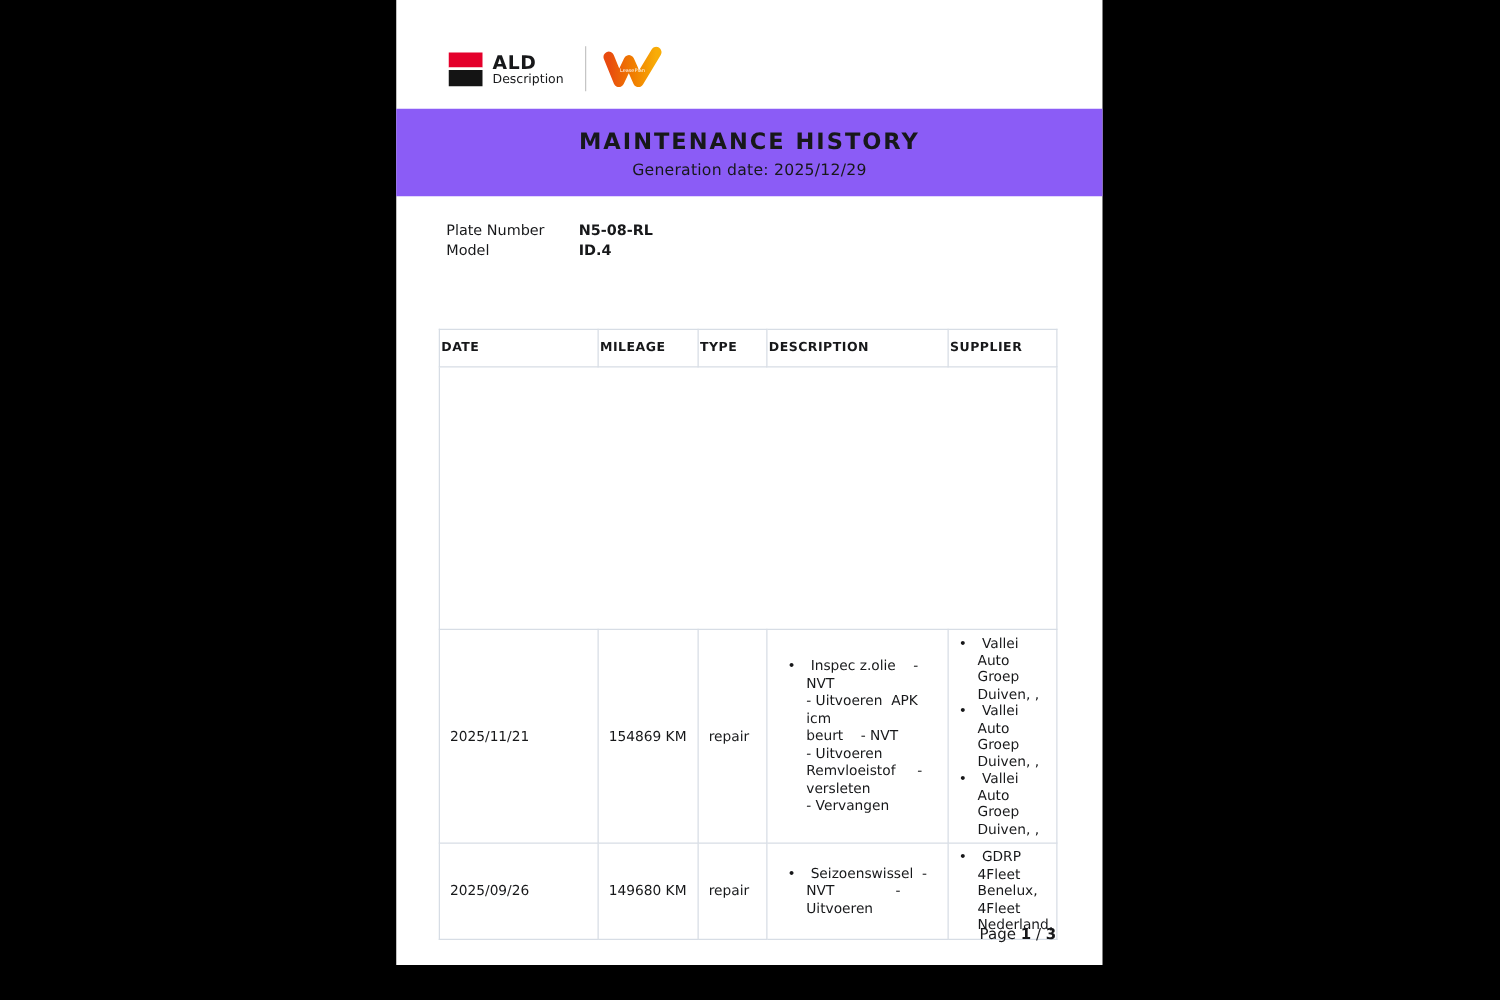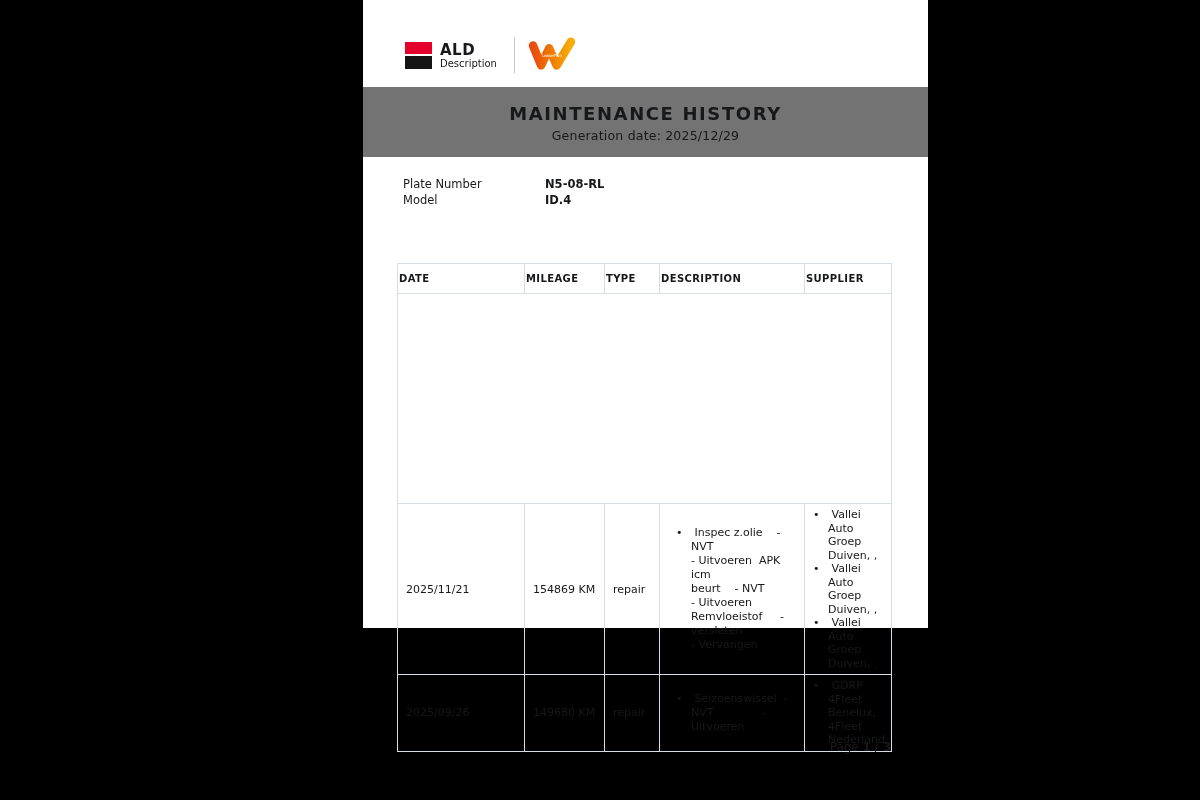--- a/index.html
+++ b/index.html
@@ -7,47 +7,46 @@
   body {
     width: 1200px; height: 800px;
     background: #000;
     position: relative;
     font-family: "DejaVu Sans", sans-serif;
     color: #17181a;
     overflow: hidden;
   }
   .page {
     position: absolute; left: 317px; top: 0;
-    width: 565px; height: 628px;
+    width: 565px; height: 772px;
     background: #ffffff;
-    margin-left: 46px;
   }
 
   
   .logo-row { position: absolute; top: 37px; left: 42px; display: flex; align-items: center; }
   .ald-mark { width: 27px; height: 27px; display: flex; flex-direction: column; }
   .ald-mark .red   { height: 12px; background: #e4002b; }
   .ald-mark .gap   { height: 2px;  background: #ffffff; }
   .ald-mark .black { flex: 1;      background: #141414; }
   .ald-text { margin-left: 8px; }
   .ald-text .name { font-size: 15px; font-weight: bold; line-height: 16px; letter-spacing: 0.5px; }
   .ald-text .sub  { font-size: 10px; line-height: 11px; }
   .logo-divider { width: 1px; height: 36px; background: #c5c5c5; margin: 0 13px 0 17px; }
 
   
   .band {
     position: absolute; top: 87px; left: 0; width: 100%; height: 70px;
-    background: #737373; text-align: center;
+    background: #8b5cf6; text-align: center;
   }
   .band .title { padding-top: 16px; font-size: 18px; font-weight: bold; letter-spacing: 1.6px; }
   .band .gendate { margin-top: 4px; font-size: 12.5px; letter-spacing: 0.2px; }
 
   
   .vinfo { position: absolute; top: 176px; left: 40px; font-size: 11.5px; }
-  .vrow { display: flex; line-height: 16px; gap: 36px; }
+  .vrow { display: flex; line-height: 16px; }
   .vlabel { width: 106px; }
   .vvalue { font-weight: bold; }
 
   
   table.maint {
     position: absolute; top: 263px; left: 34px;
     border-collapse: collapse; table-layout: fixed; width: 494px;
   }
   table.maint th, table.maint td { border: 1px solid #d7dde5; }
   table.maint th { height: 30px; font-size: 10px; font-weight: bold; letter-spacing: 0.4px; text-align: left; }

